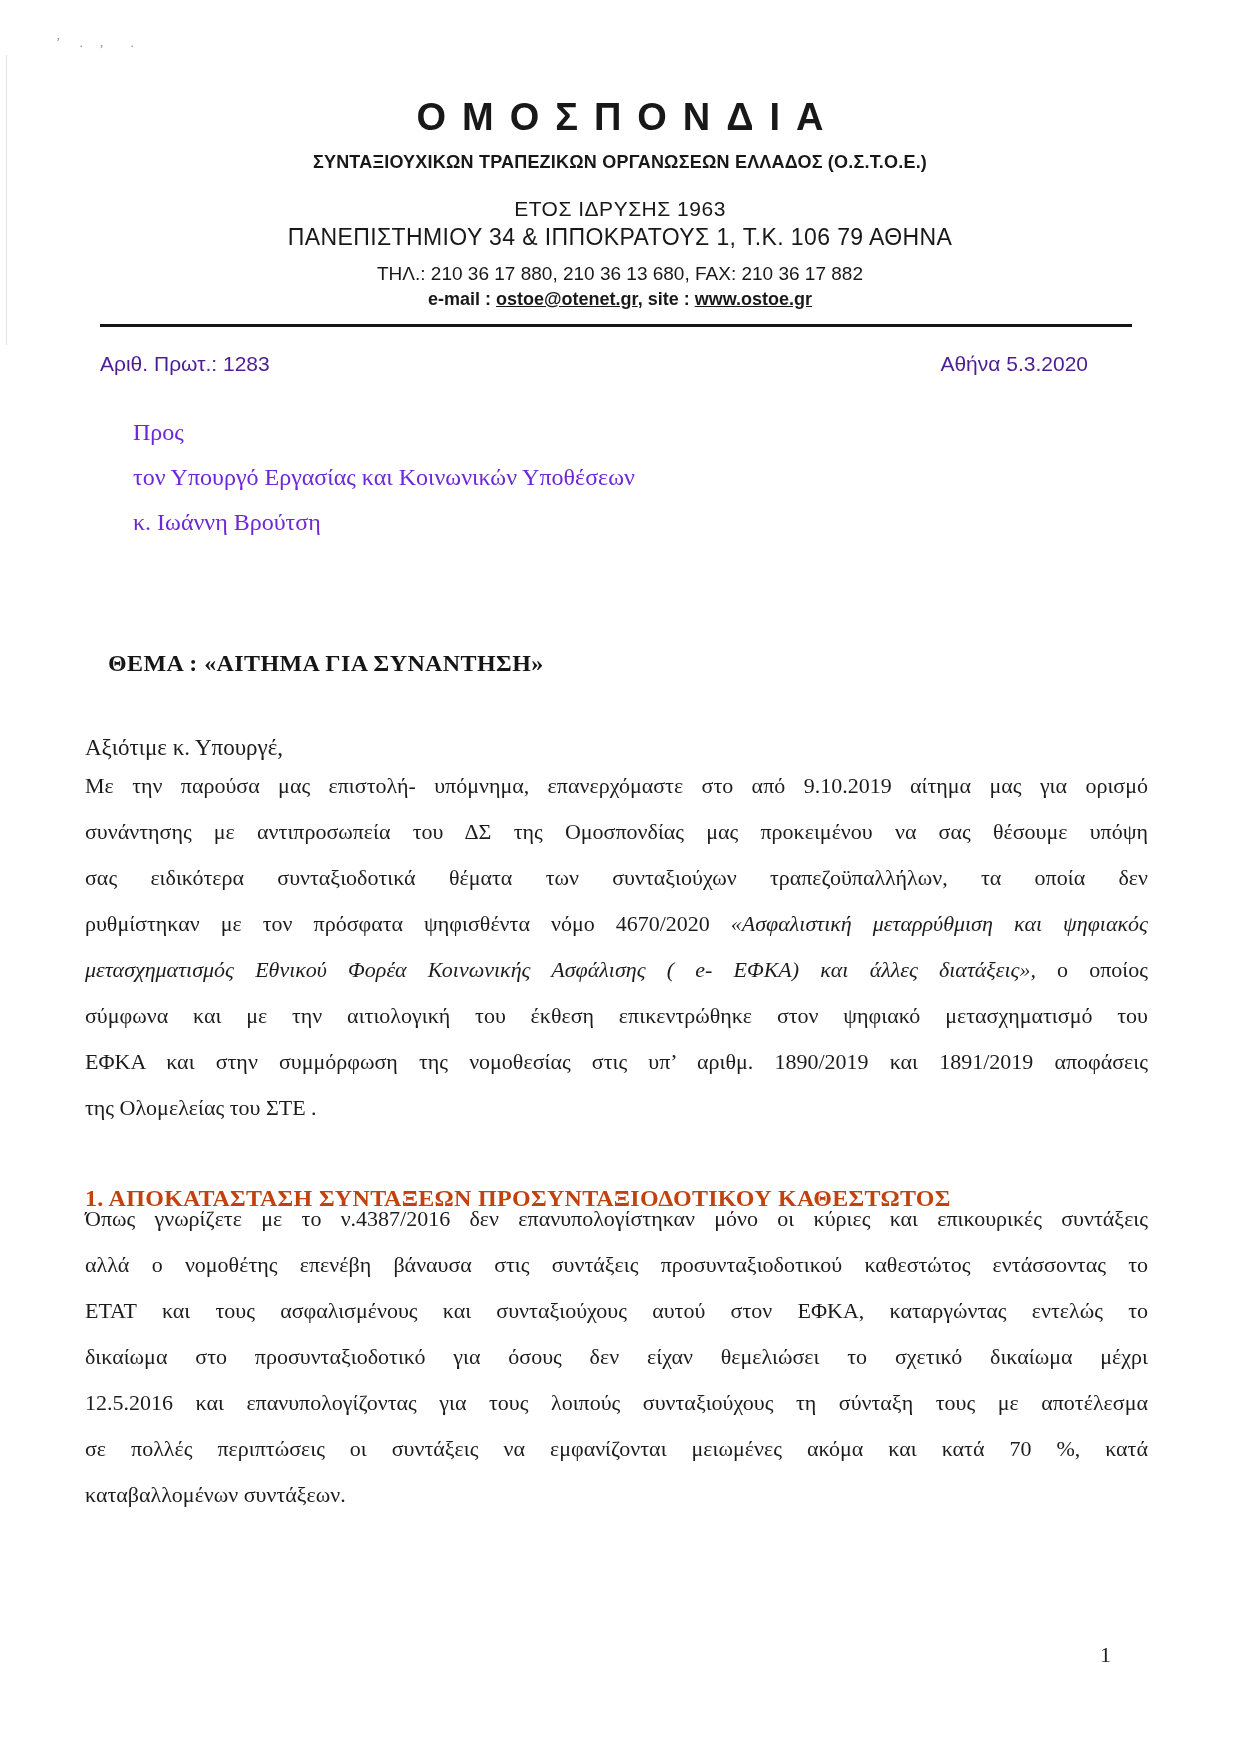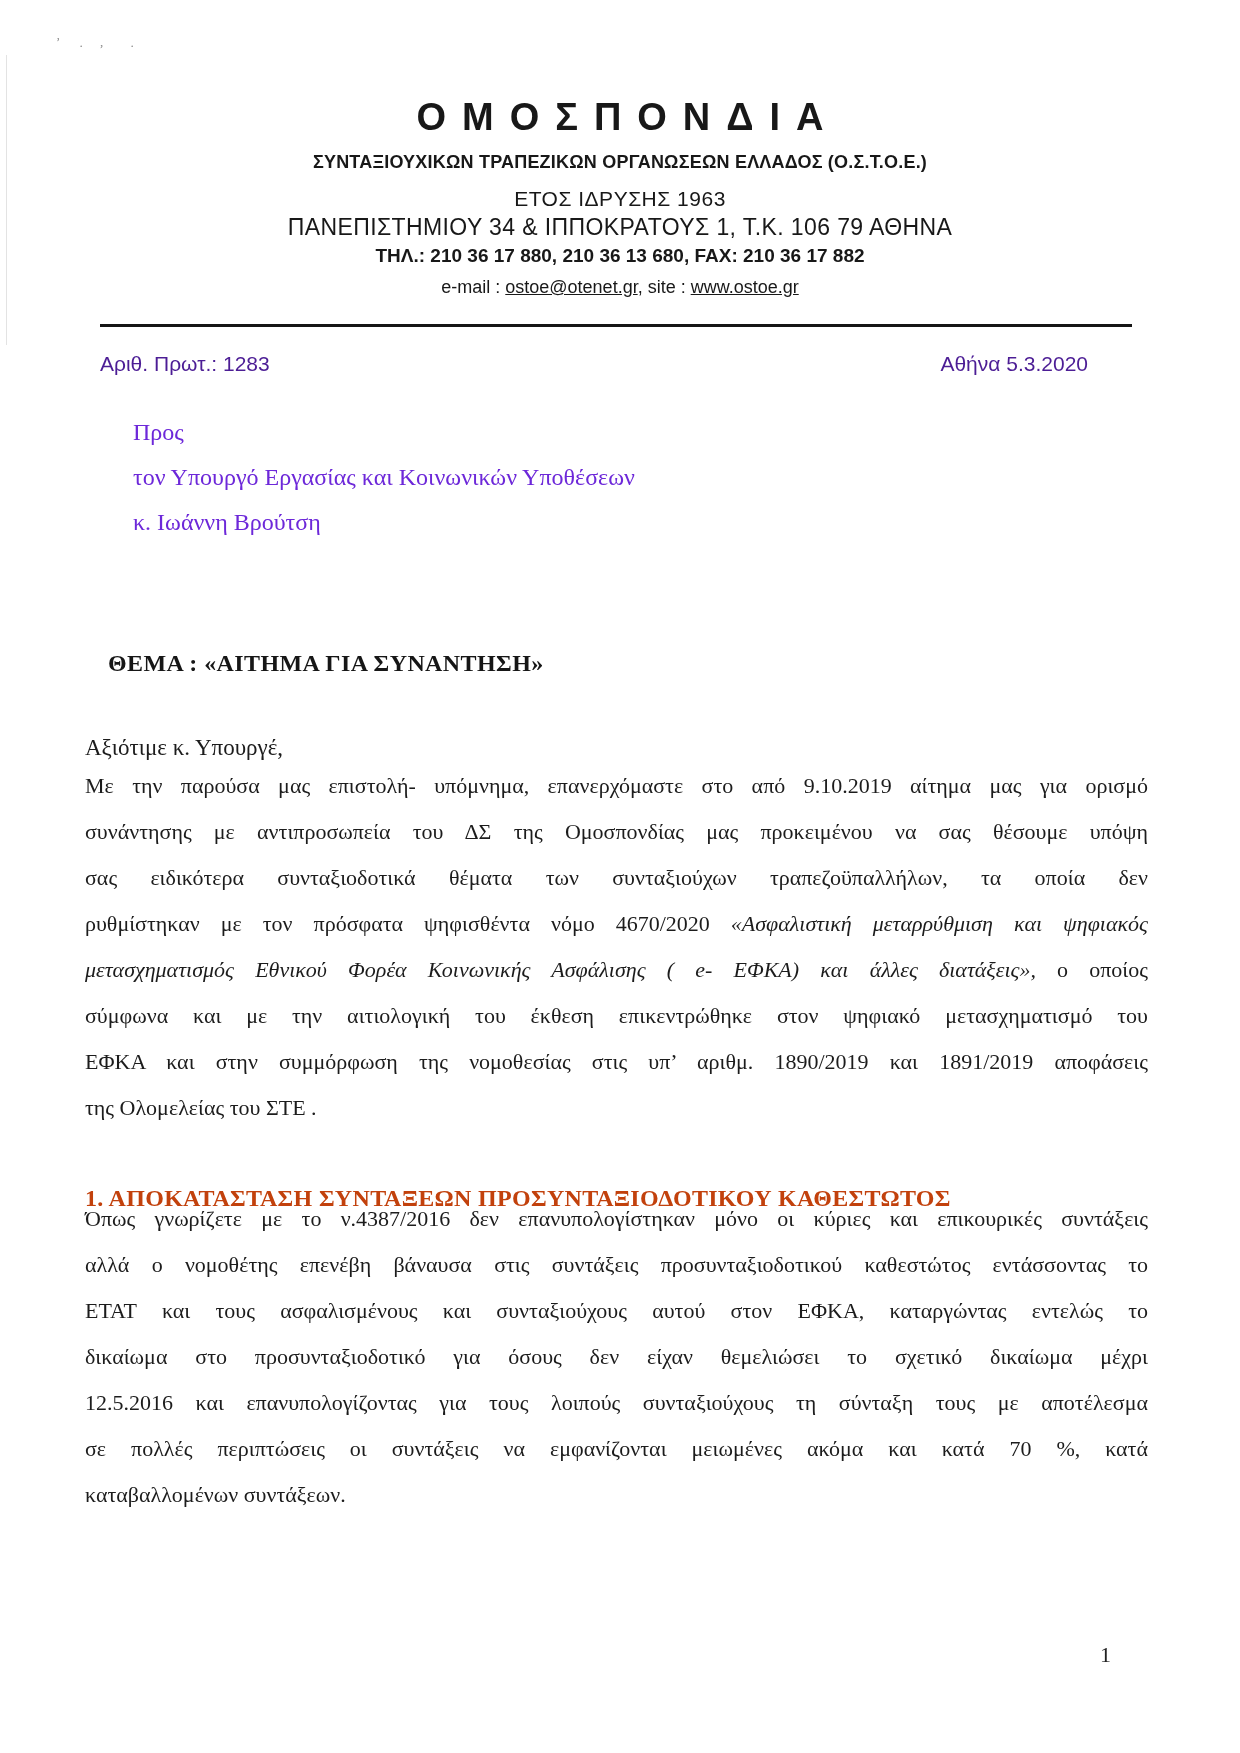--- a/index.html
+++ b/index.html
@@ -31,41 +31,41 @@
     line-height: 44px;
   }
   .lh-subtitle {
     margin-top: 9px;
     font-size: 18px;
     font-weight: bold;
     letter-spacing: 0.2px;
     line-height: 28px;
   }
   .lh-founded {
-    margin-top: 10px;
+    margin-top: 20px;
     font-size: 21px;
     line-height: 26px;
     letter-spacing: 0.5px;
   }
   .lh-address {
     margin-top: 1px;
     font-size: 23px;
     line-height: 28px;
     letter-spacing: 0.4px;
   }
   .lh-phones {
-    margin-top: 3px;
+    margin-top: 11px;
     font-size: 19px;
-    font-weight: bold;
+    font-weight: normal;
     line-height: 24px;
   }
   .lh-email {
-    margin-top: 8px;
+    margin-top: 2px;
     font-size: 18px;
-    font-weight: normal;
+    font-weight: bold;
     line-height: 23px;
   }
   .lh-email .u { text-decoration: underline; }
 
   .rule {
     position: absolute;
     top: 324px; left: 100px;
     width: 1032px; height: 3px;
     background: #161616;
   }

